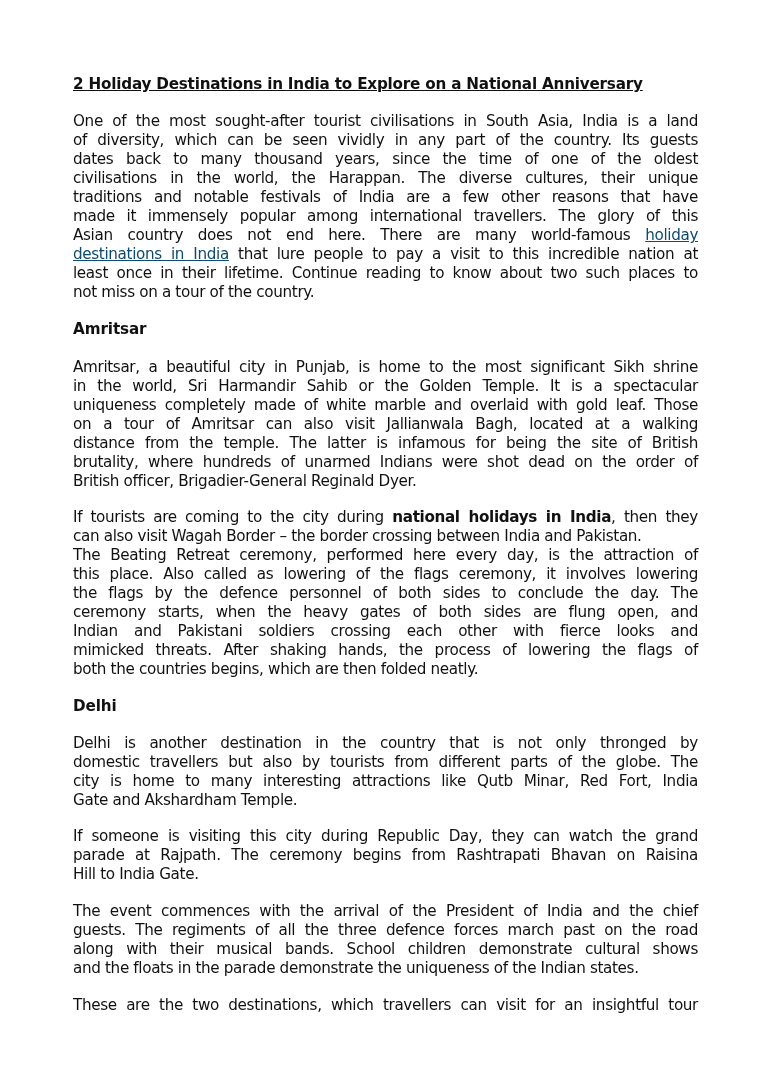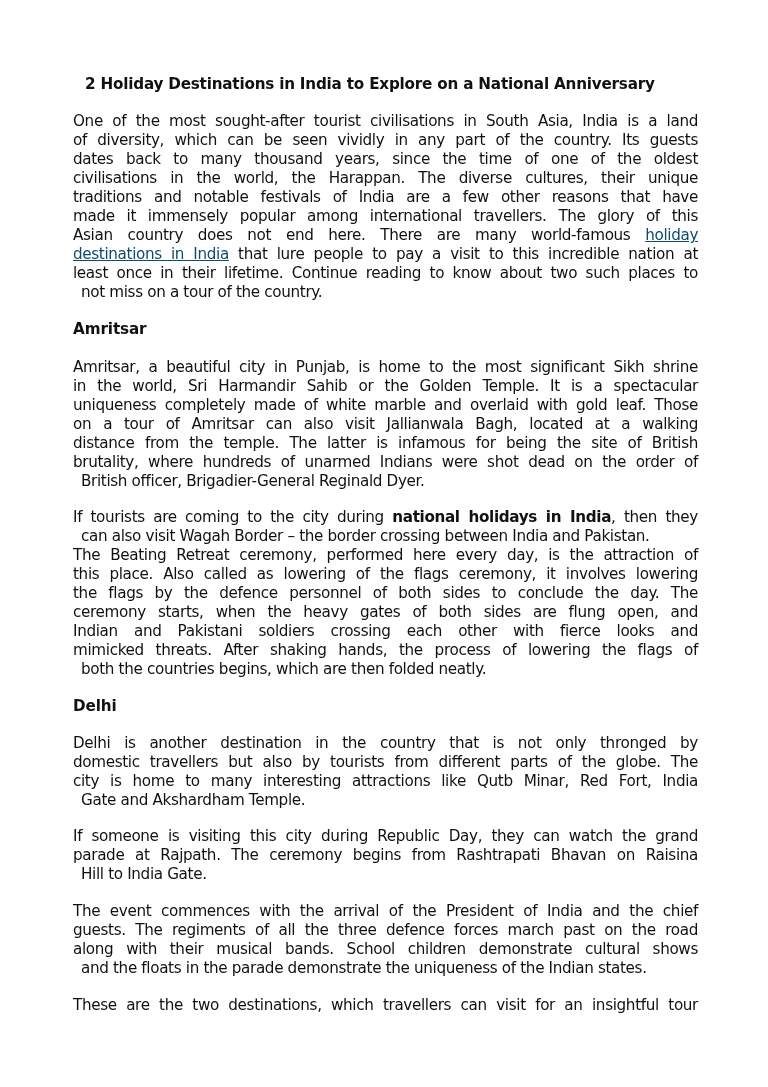--- a/index.html
+++ b/index.html
@@ -1,20 +1,20 @@
 <!DOCTYPE html>
 <html><head>
 <meta charset="utf-8">
 <style>
   html, body { margin: 0; padding: 0; background: #ffffff; }
   body { width: 768px; height: 1087px; overflow: hidden; position: relative; font-family: "DejaVu Sans", sans-serif; color: #111111; }
   .page { position: absolute; left: 73px; top: 0; width: 625px; }
   .line { position: absolute; left: 0; width: 625px; height: 19px; font-size: 15.2px; line-height: 19px; white-space: nowrap; text-align: justify; text-align-last: justify; letter-spacing: -0.35px; }
-  .line.last { text-align-last: left; margin-left: 8px; }
-  .title { font-weight: bold; text-align-last: left; letter-spacing: -0.2px; margin-left: 12px; }
+  .line.last { text-align-last: left; }
+  .title { font-weight: bold; text-decoration: underline; text-align-last: left; letter-spacing: -0.2px; }
   .heading { font-weight: bold; text-align-last: left; letter-spacing: -0.1px; }
   a.link { color: #0c4a6e; text-decoration: underline; }
   b { font-weight: bold; }
 </style>
 </head>
 <body>
 
 <div class="page">
 
   <div class="line title" style="top:75px">2 Holiday Destinations in India to Explore on a National Anniversary</div>

